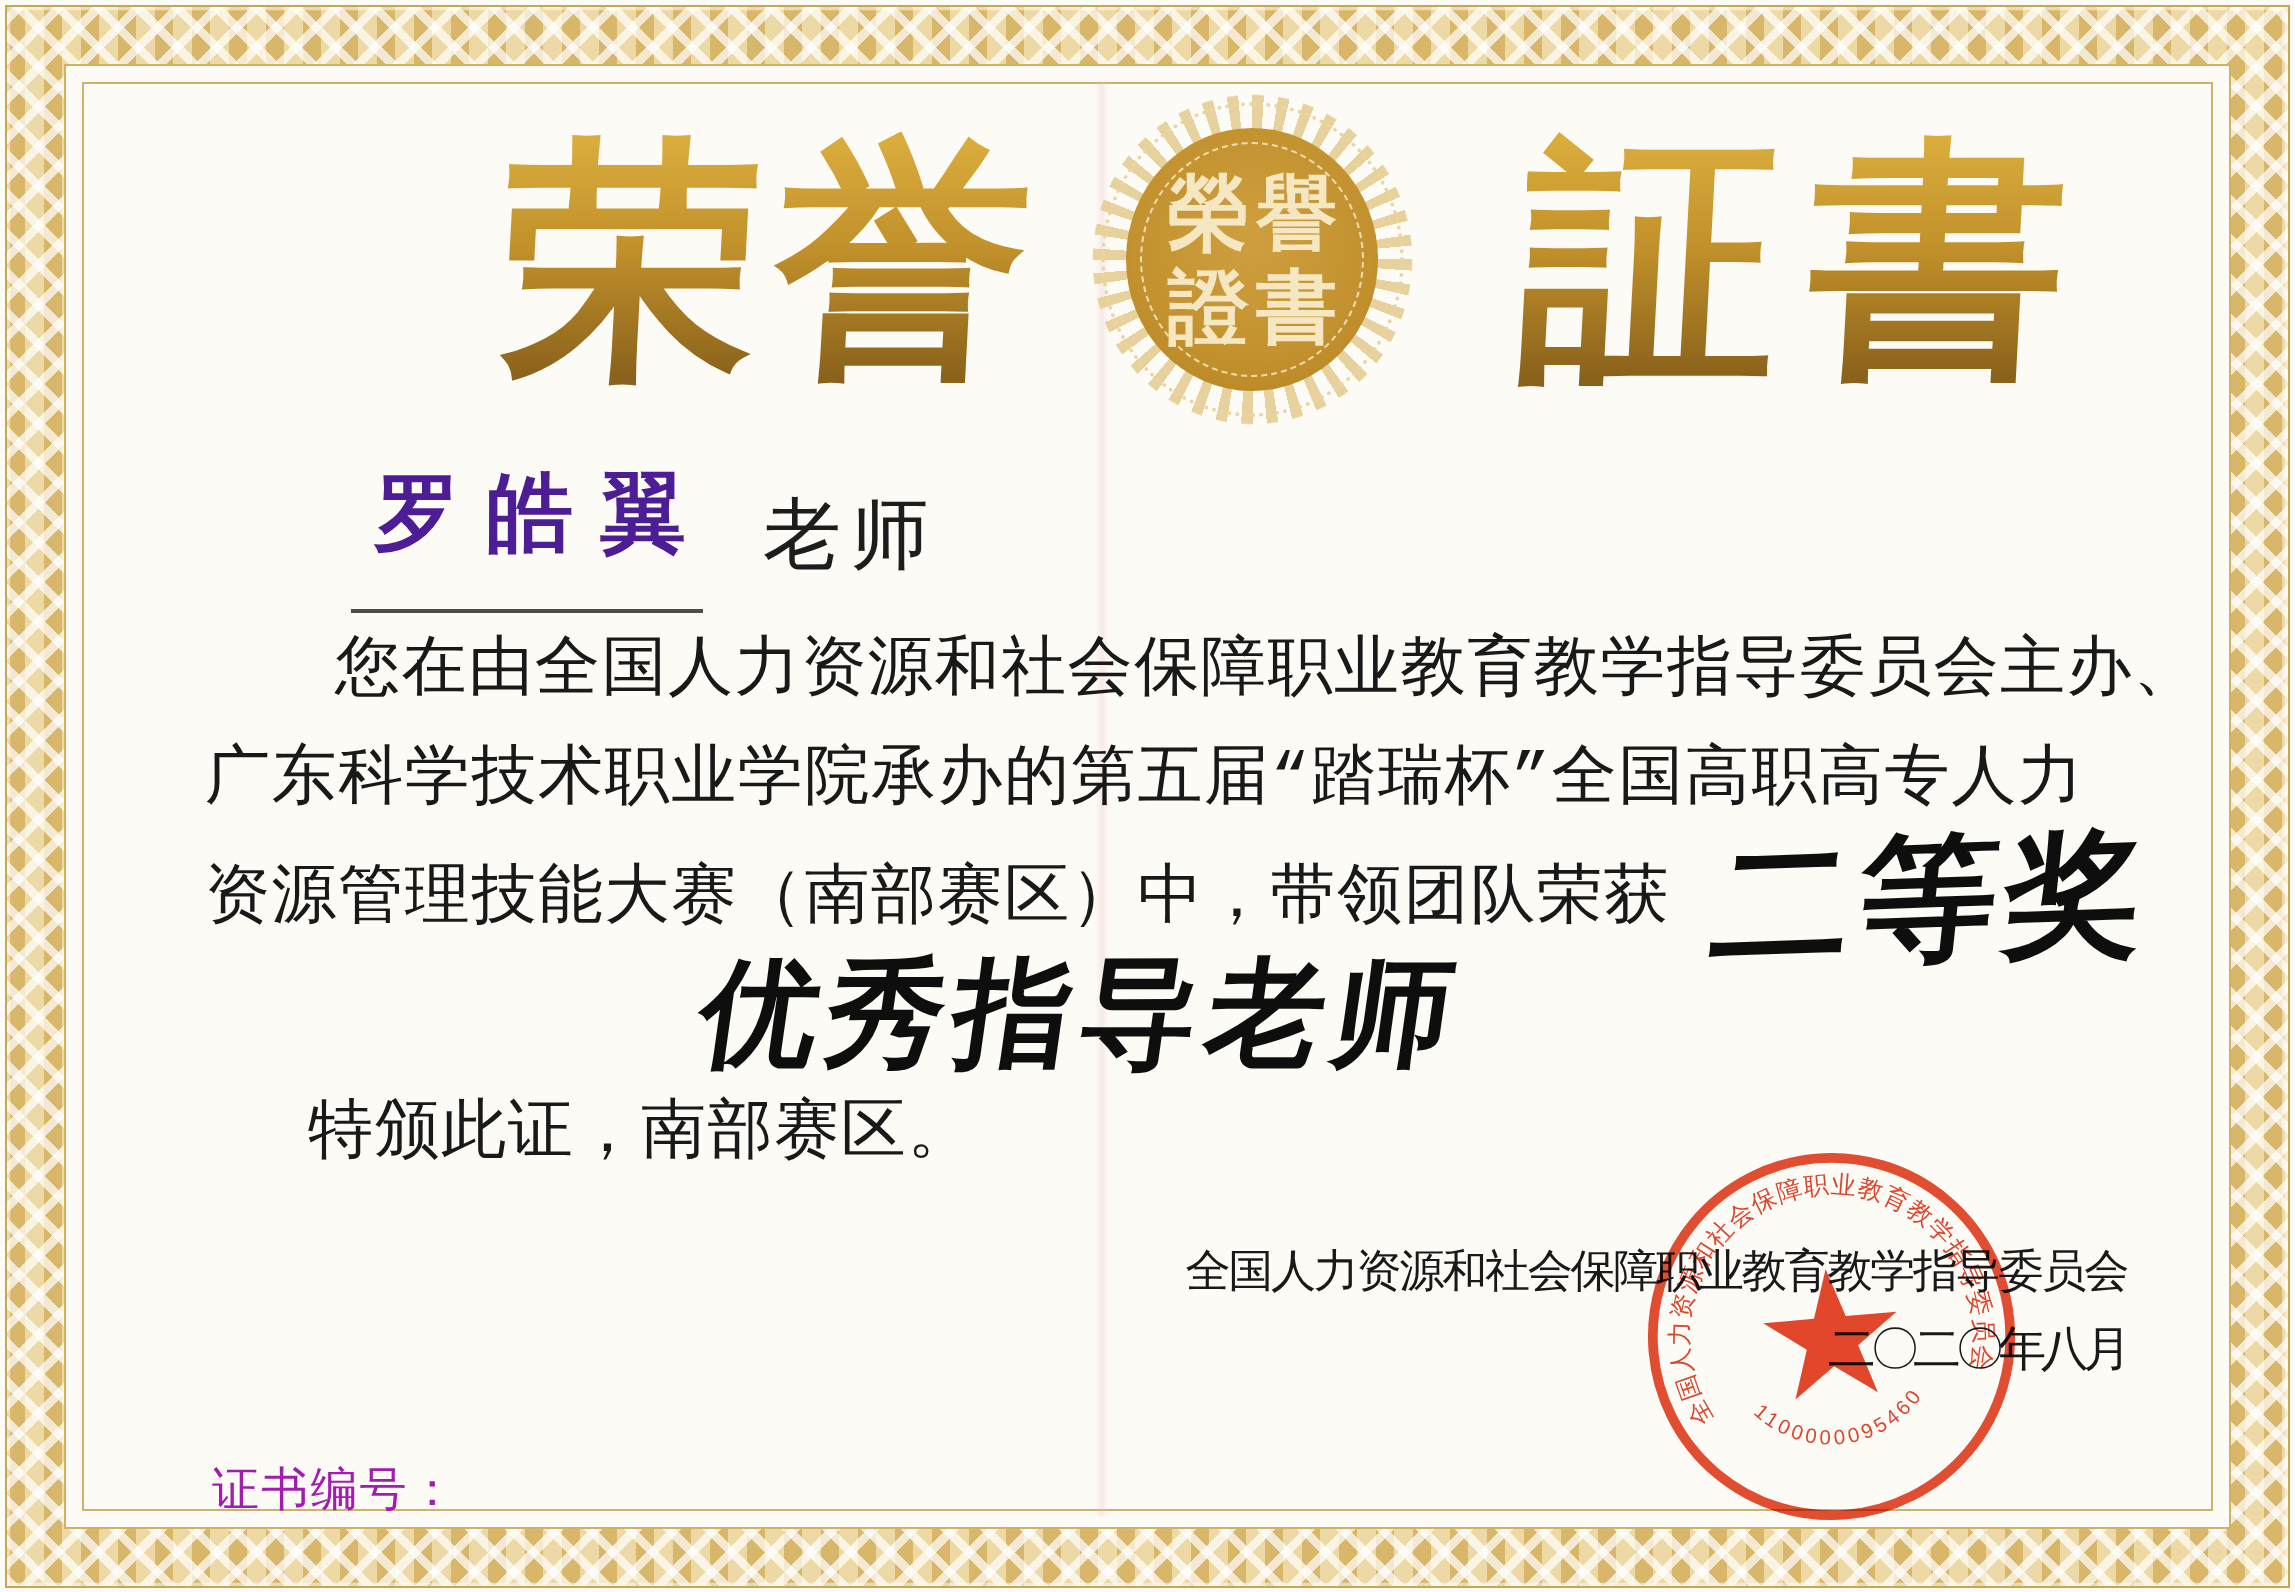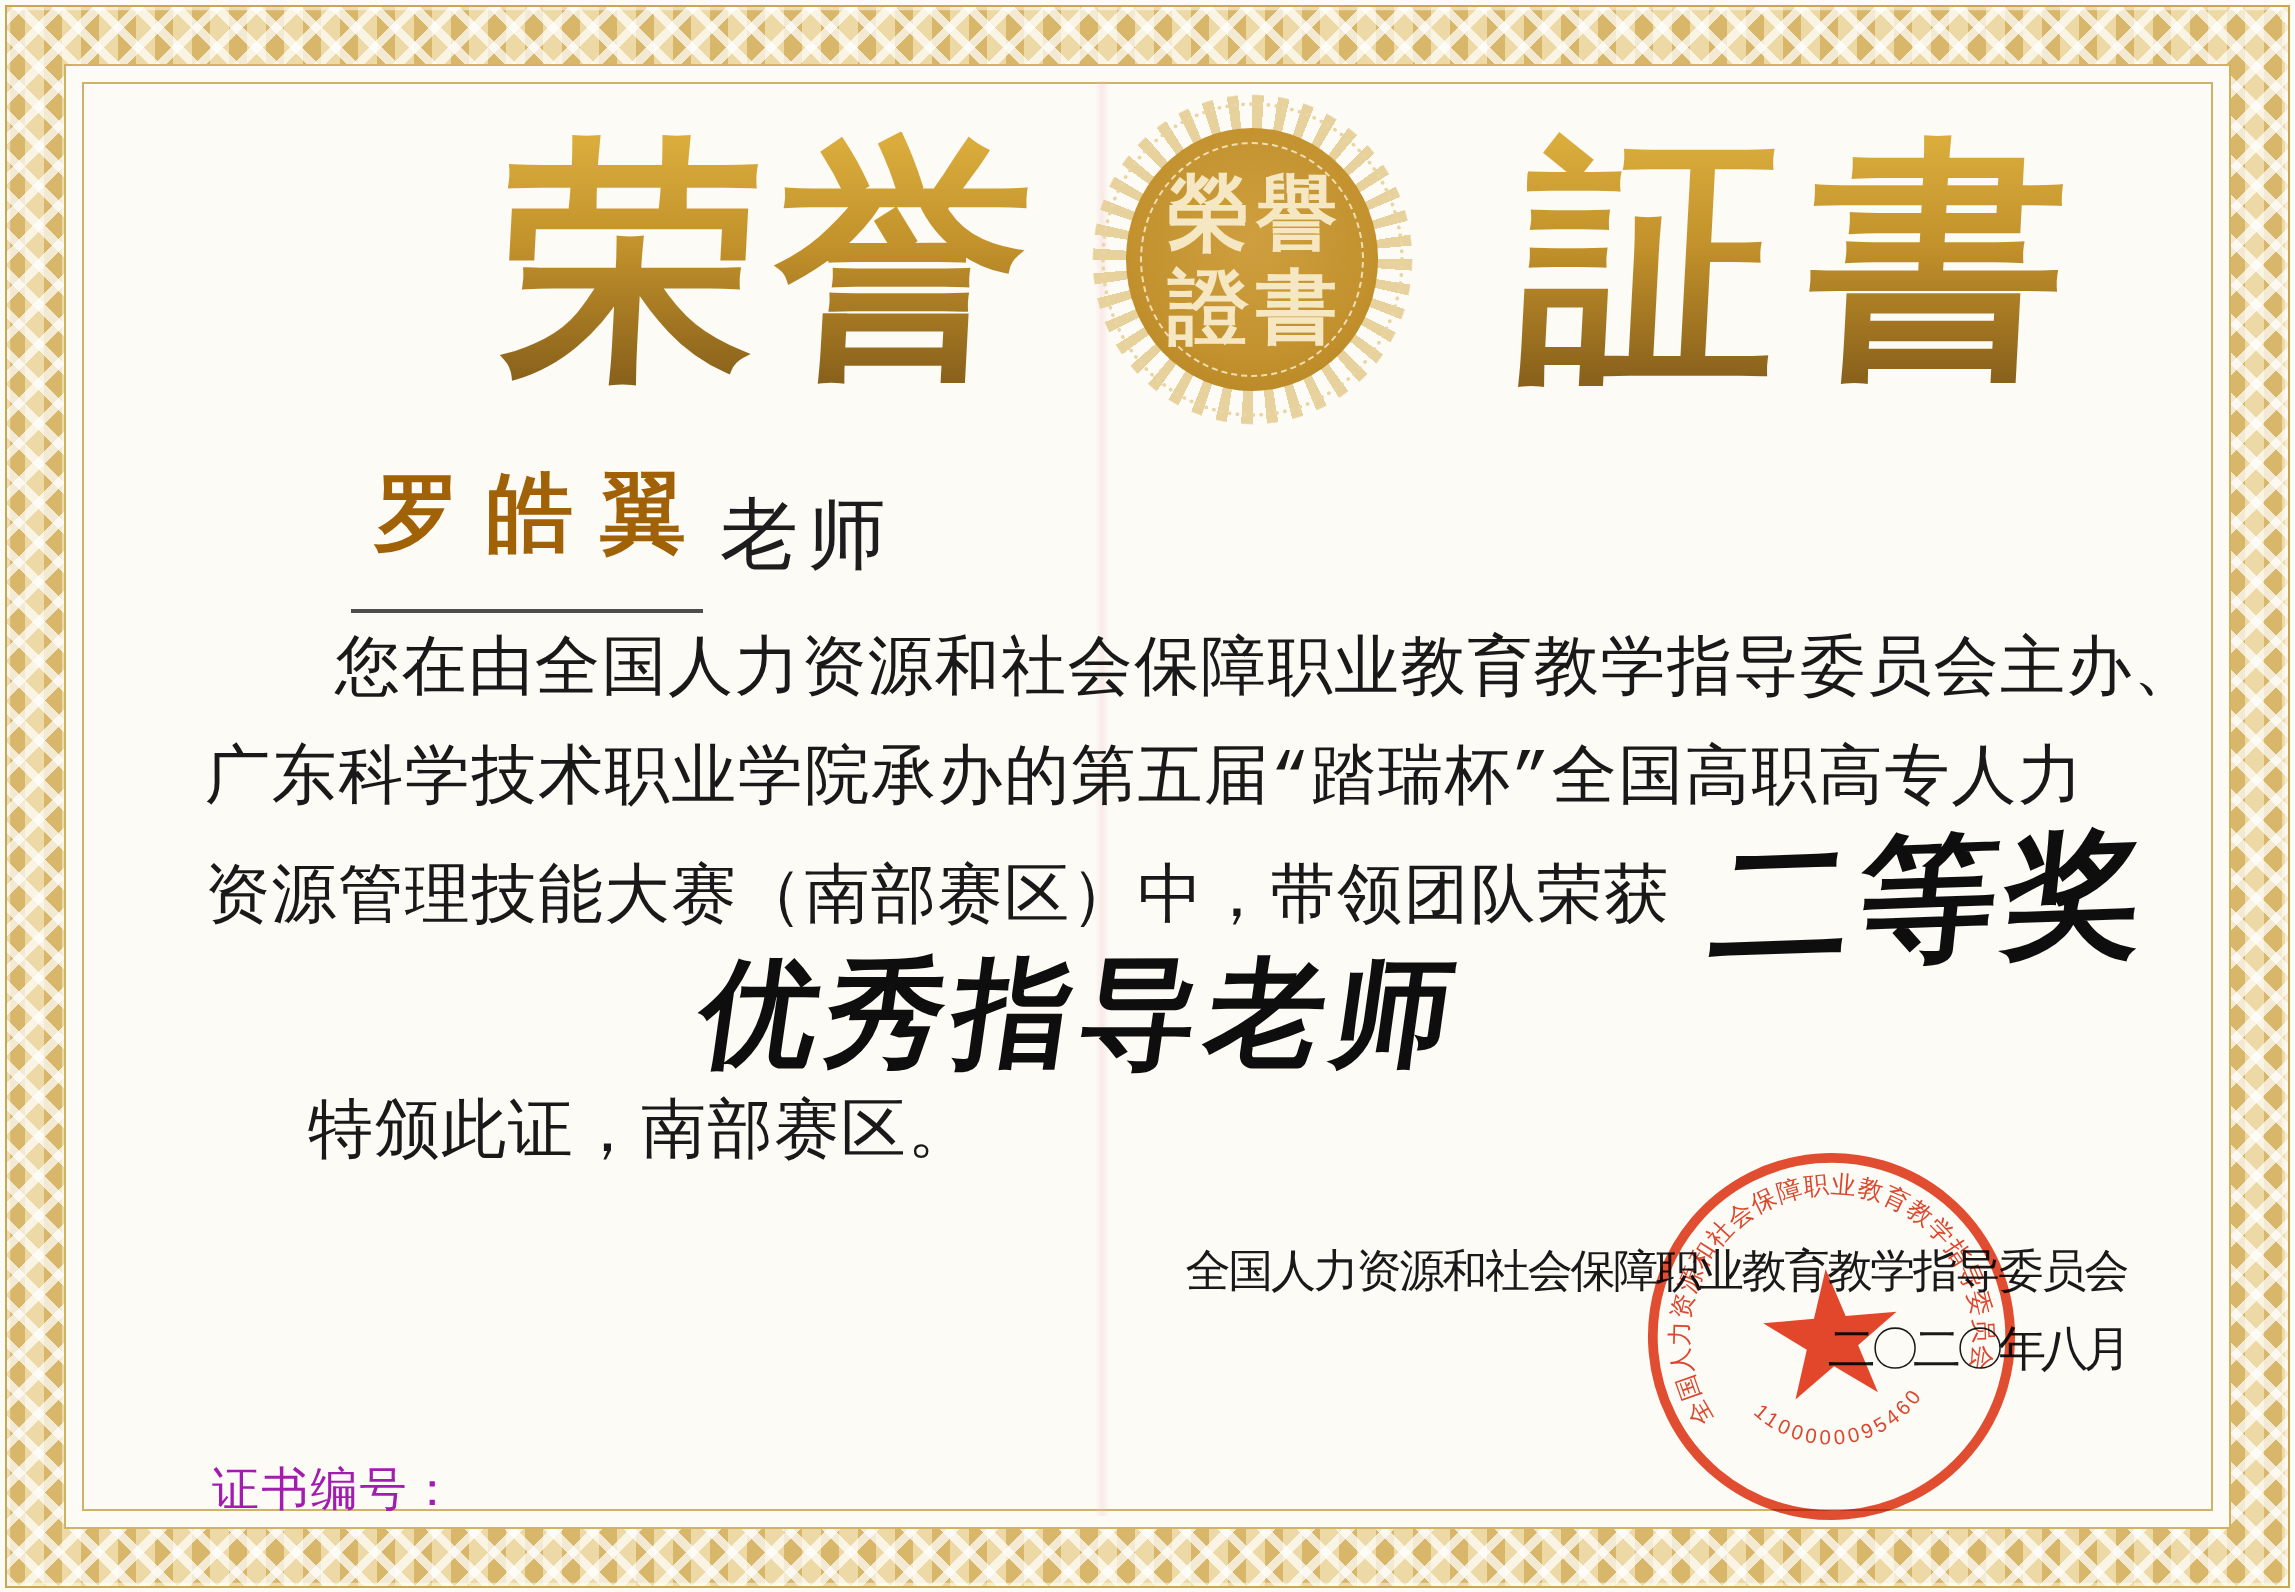--- a/index.html
+++ b/index.html
@@ -76,28 +76,28 @@
   }
   .seal-char{
     font-family:"DejaVu Serif", serif;
     font-size:81px; font-weight:bold; line-height:1;
     color:#f4e7c2;
   }
   
   .name{
     position:absolute; left:374px; top:461px;
     font-size:86px; font-weight:600; letter-spacing:27px; line-height:1.2;
-    color:#a16207;
+    color:#4c1d95;
   }
   .name-underline{
     position:absolute; left:351px; top:609px; width:352px; height:4.3px;
     background:#4d4d4d;
   }
   .honorific{
-    position:absolute; left:720px; top:483px;
+    position:absolute; left:763px; top:483px;
     font-size:78px; letter-spacing:9.7px; color:#1d1d1d;
   }
   
   .body-line{
     position:absolute; left:205px;
     font-size:65px; letter-spacing:1.6px; line-height:1.2;
     color:#191919; white-space:nowrap;
   }
   .l1{ top:627px; left:335px;text-align:center; }
   .l2{ top:741px;font-family:Liberation Mono, monospace; }

